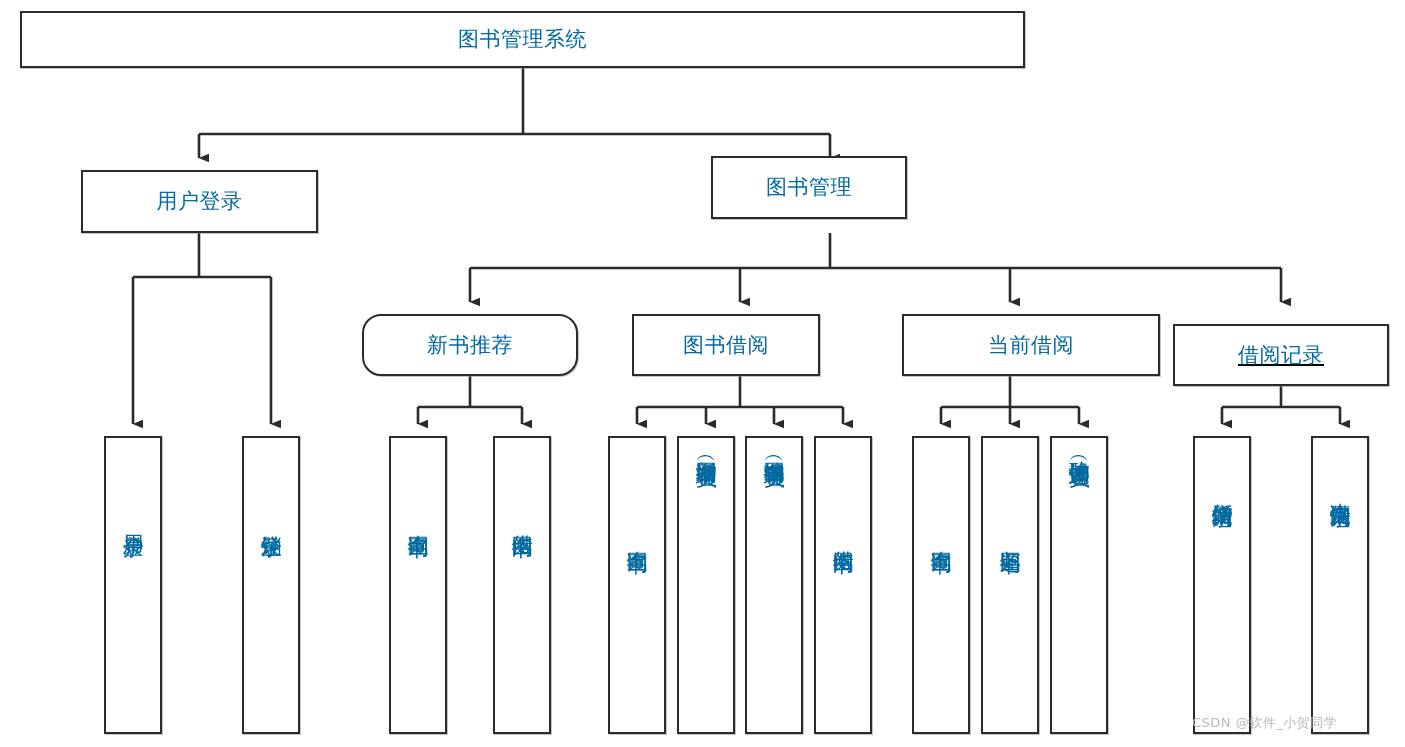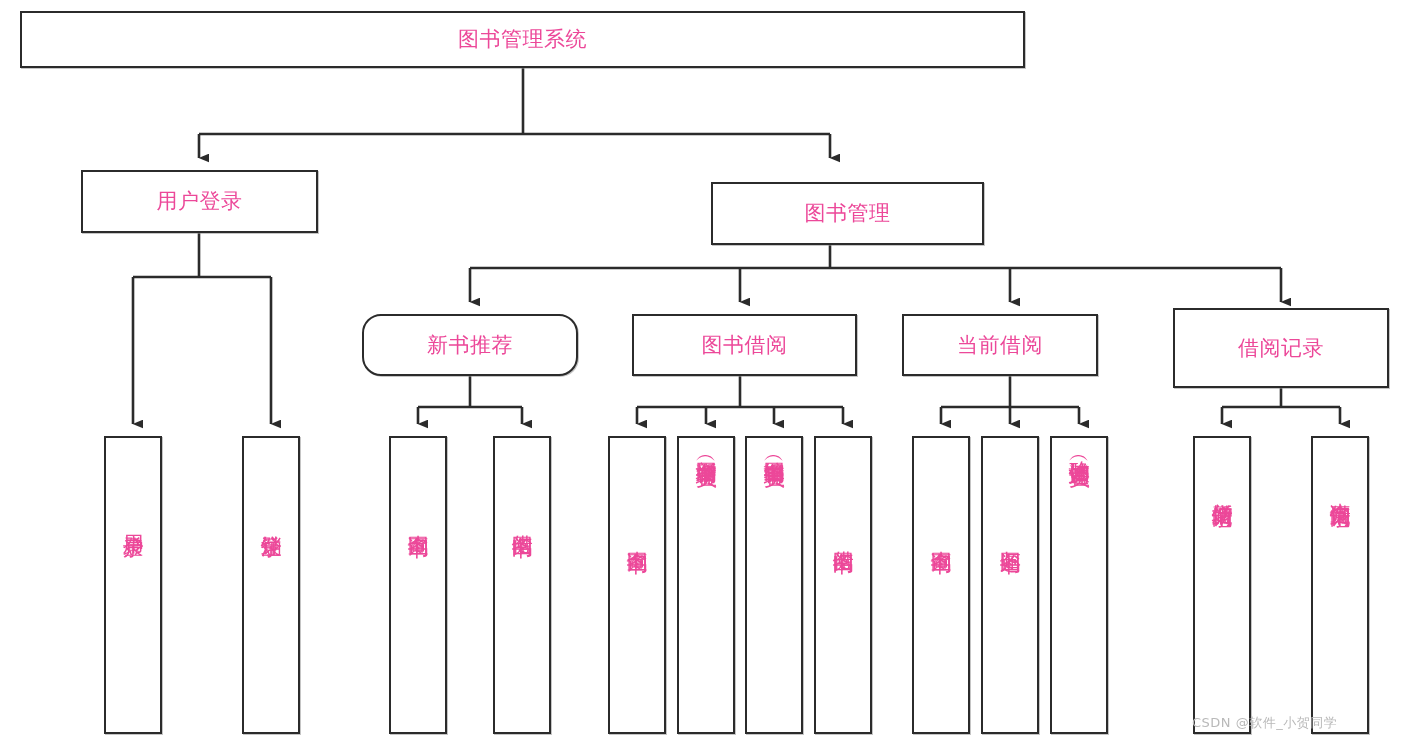--- a/index.html
+++ b/index.html
@@ -28,21 +28,21 @@
     position: absolute;
     box-sizing: border-box;
     background: #ffffff;
     border: 2px solid #2b2b2b;
     box-shadow: 1px 1px 0 0 rgba(150,150,150,0.55);
     display: flex;
     align-items: center;
     justify-content: center;
   }
   .node .label {
-    color: #ec4899;
+    color: #0369a1;
     font-size: 21px;
     line-height: 1.18;
     letter-spacing: 0.5px;
     white-space: nowrap;
     text-align: center;
   }
   .node.leaf {
     align-items: flex-start;
     justify-content: center;
     padding-top: 6px;
@@ -133,37 +133,37 @@
   </svg>
 
   <div class="node" style="left:20px; top:11px; width:1005px; height:57px;">
     <span class="label">图书管理系统</span>
   </div>
 
   <div class="node" style="left:81px; top:170px; width:237px; height:63px;">
     <span class="label">用户登录</span>
   </div>
 
-  <div class="node" style="left:711px; top:182px; width:273px; height:63px;">
+  <div class="node" style="left:711px; top:156px; width:196px; height:63px;">
     <span class="label">图书管理</span>
   </div>
 
   <div class="node" style="left:362px; top:314px; width:216px; height:62px;border-radius:19px;">
     <span class="label">新书推荐</span>
   </div>
 
-  <div class="node" style="left:632px; top:314px; width:225px; height:62px;">
+  <div class="node" style="left:632px; top:314px; width:188px; height:62px;">
     <span class="label">图书借阅</span>
   </div>
 
-  <div class="node" style="left:902px; top:314px; width:196px; height:62px;">
+  <div class="node" style="left:902px; top:314px; width:258px; height:62px;">
     <span class="label">当前借阅</span>
   </div>
 
-  <div class="node" style="left:1173px; top:308px; width:216px; height:80px;">
+  <div class="node" style="left:1173px; top:324px; width:216px; height:62px;text-decoration:underline;">
     <span class="label">借阅记录</span>
   </div>
 
   <div class="node leaf mid" style="left:104px; top:436px; width:58px; height:298px;">
     <span class="label">用户登录</span>
   </div>
 
   <div class="node leaf mid" style="left:242px; top:436px; width:58px; height:298px;">
     <span class="label">注销登录</span>
   </div>

